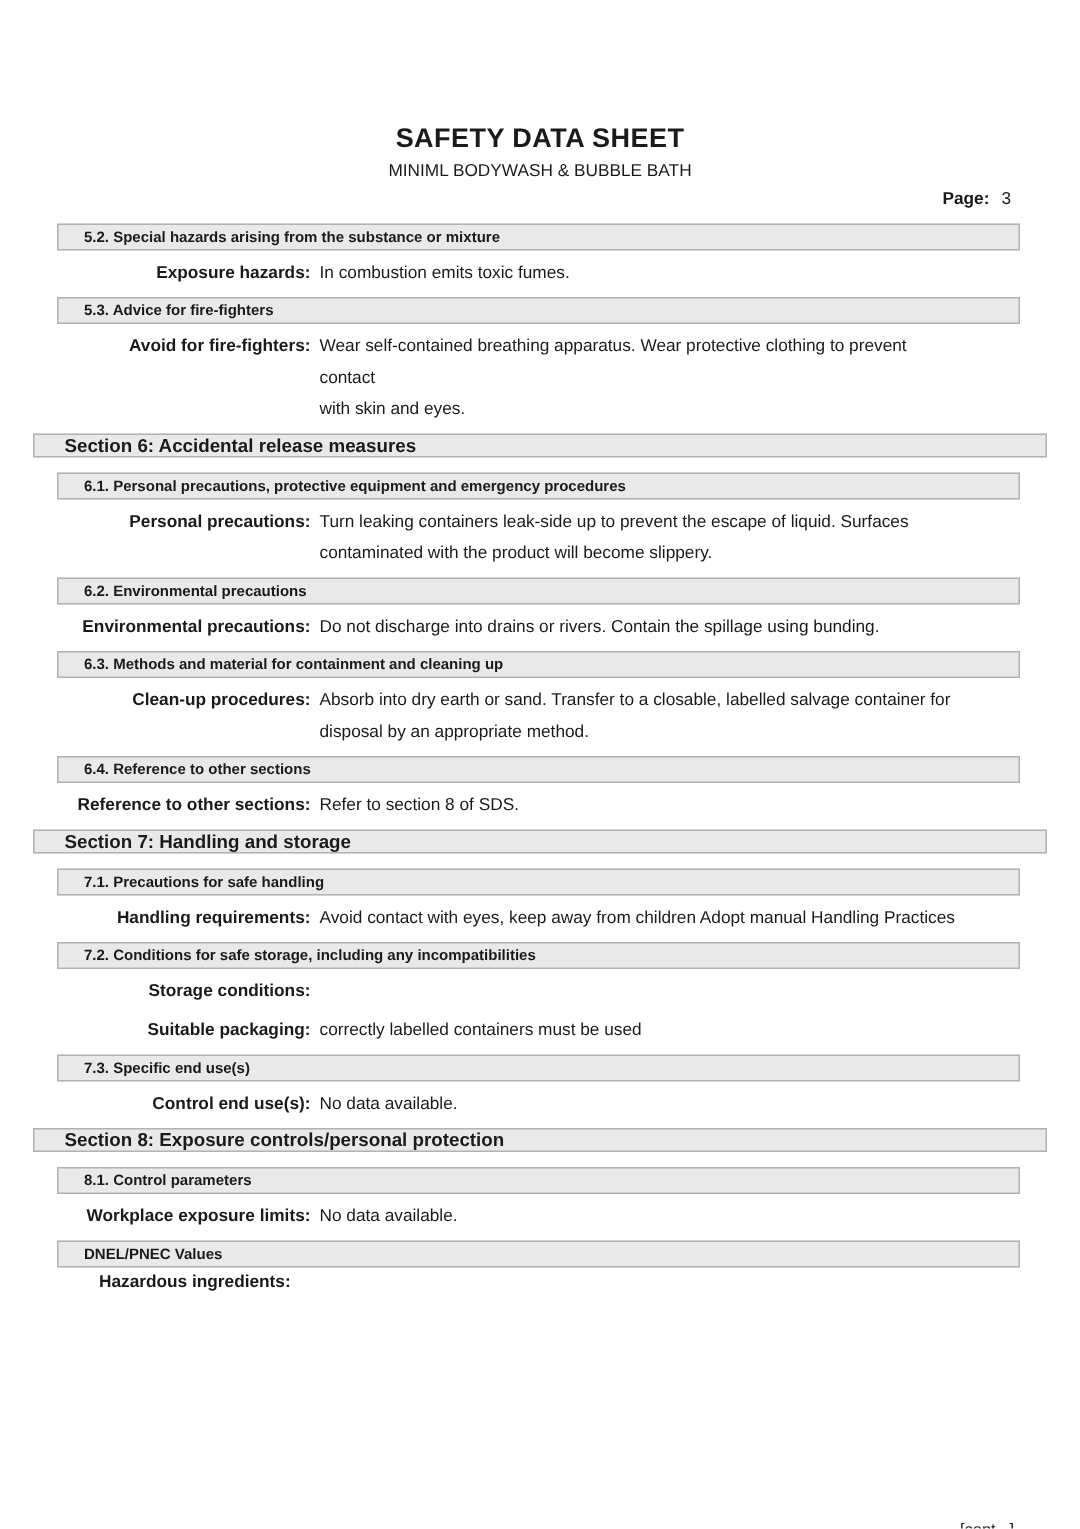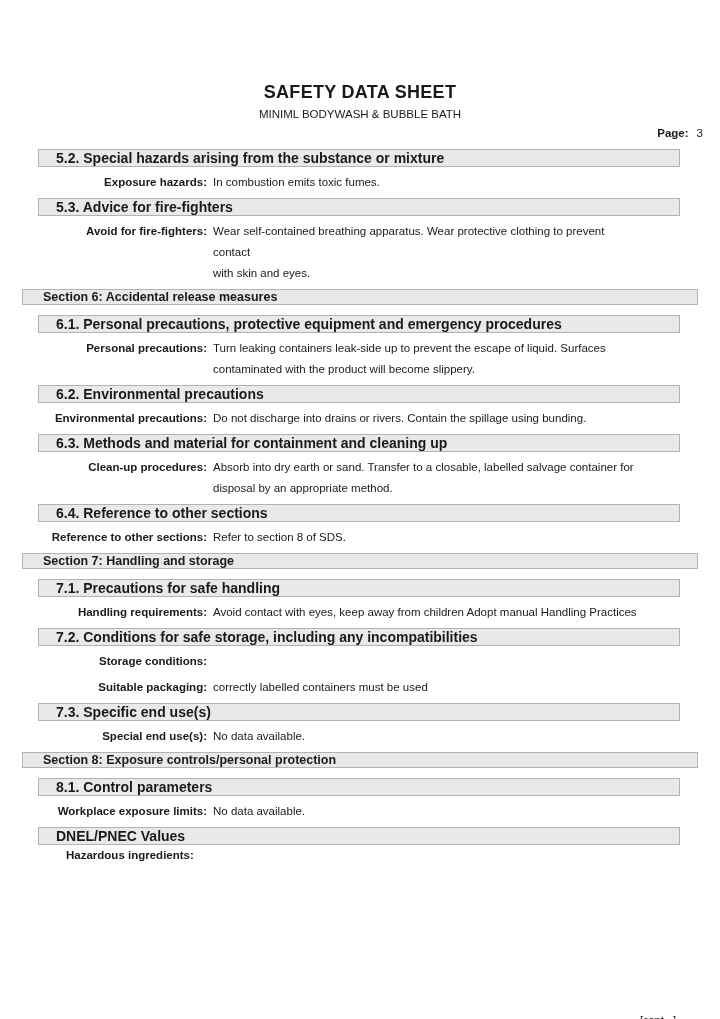--- a/index.html
+++ b/index.html
@@ -19,21 +19,21 @@
     line-height: 17px;
     letter-spacing: 0.3px;
   }
   .subtitle {
     font-size: 11.5px;
     line-height: 13px;
     margin-top: 7px;
   }
   .page-line {
     text-align: right;
-    padding-right: 17px;
+    padding-right: 46px;
     margin-top: 6px;
     font-size: 11.5px;
     line-height: 13px;
     font-weight: bold;
   }
   .page-num { font-weight: normal; margin-left: 8px; display: inline-block; }
 
   .doc-body { margin-top: 9px; }
 
   .bar {
@@ -44,21 +44,21 @@
     display: flex;
     align-items: center;
     white-space: nowrap;
     overflow: hidden;
   }
   .bar-sub {
     height: 18px;
     width: 642px;
     margin-left: 38px;
     padding-left: 17px;
-    font-size: 14px;
+    font-size: 10px;
   }
   .bar-section {
     height: 16px;
     width: 676px;
     margin-left: 22px;
     margin-bottom: 10px;
     padding-left: 20px;
     font-size: 12.5px;
   }
 
@@ -160,21 +160,21 @@
       <div class="label">Storage conditions:</div>
     </div>
     <div class="row">
       <div class="label">Suitable packaging:</div>
       <div class="value">
         <div>correctly labelled containers must be used</div>
       </div>
     </div>
     <div class="bar bar-sub">7.3. Specific end use(s)</div>
     <div class="row">
-      <div class="label">Special end use(s):</div>
+      <div class="label">Control end use(s):</div>
       <div class="value">
         <div>No data available.</div>
       </div>
     </div>
     <div class="bar bar-section">Section 8: Exposure controls/personal protection</div>
     <div class="bar bar-sub">8.1. Control parameters</div>
     <div class="row">
       <div class="label">Workplace exposure limits:</div>
       <div class="value">
         <div>No data available.</div>

